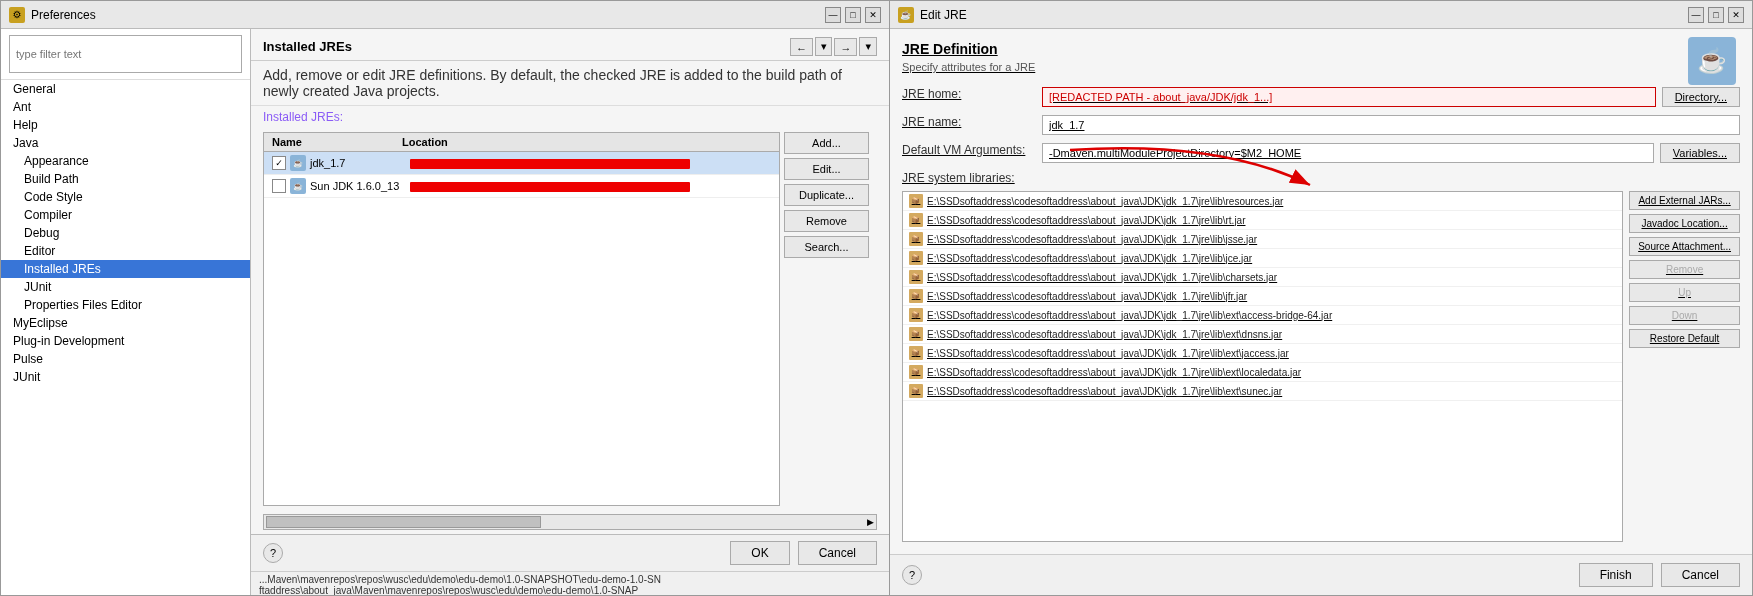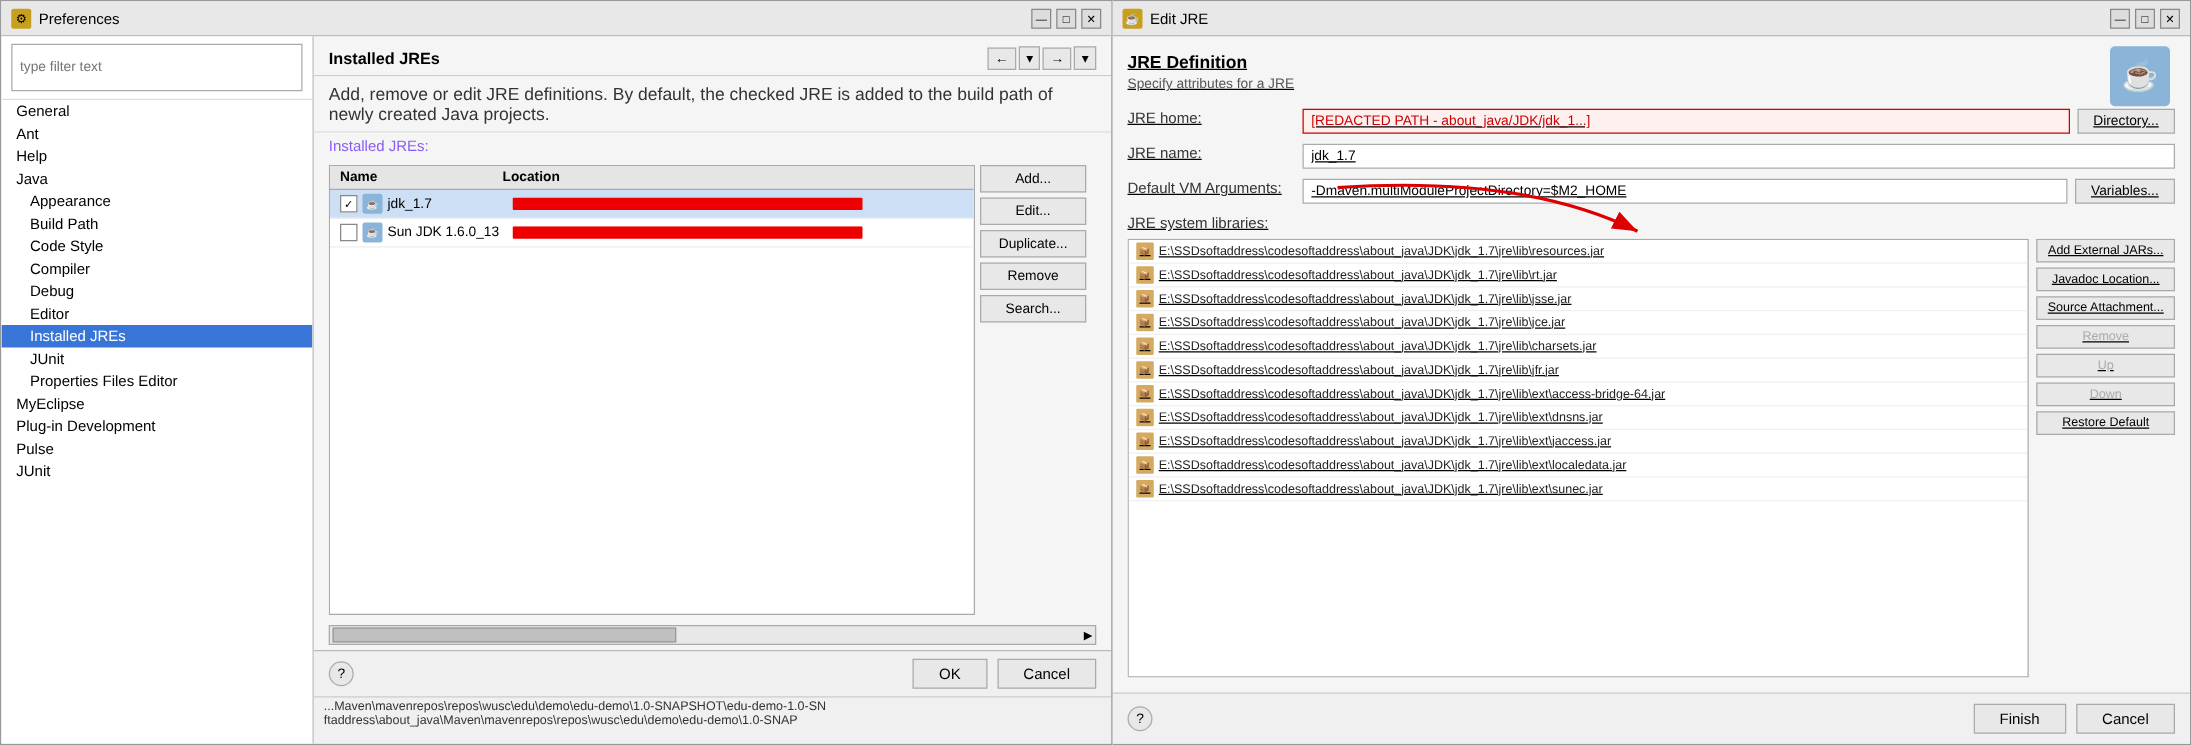--- a/index.html
+++ b/index.html
@@ -260,21 +260,21 @@
     .footer-btn {
       padding: 4px 20px;
       border: 1px solid #aaa;
       background: #e8e8e8;
       font-size: 12px;
       cursor: pointer;
     }
 
     
     .status-bar {
-      height: 38px;
+      height: 24px;
       background: #f0f0f0;
       border-top: 1px solid #ccc;
       padding: 2px 8px;
       font-size: 10px;
       color: #333;
       overflow: hidden;
     }
 
     
     .editjre-window {

